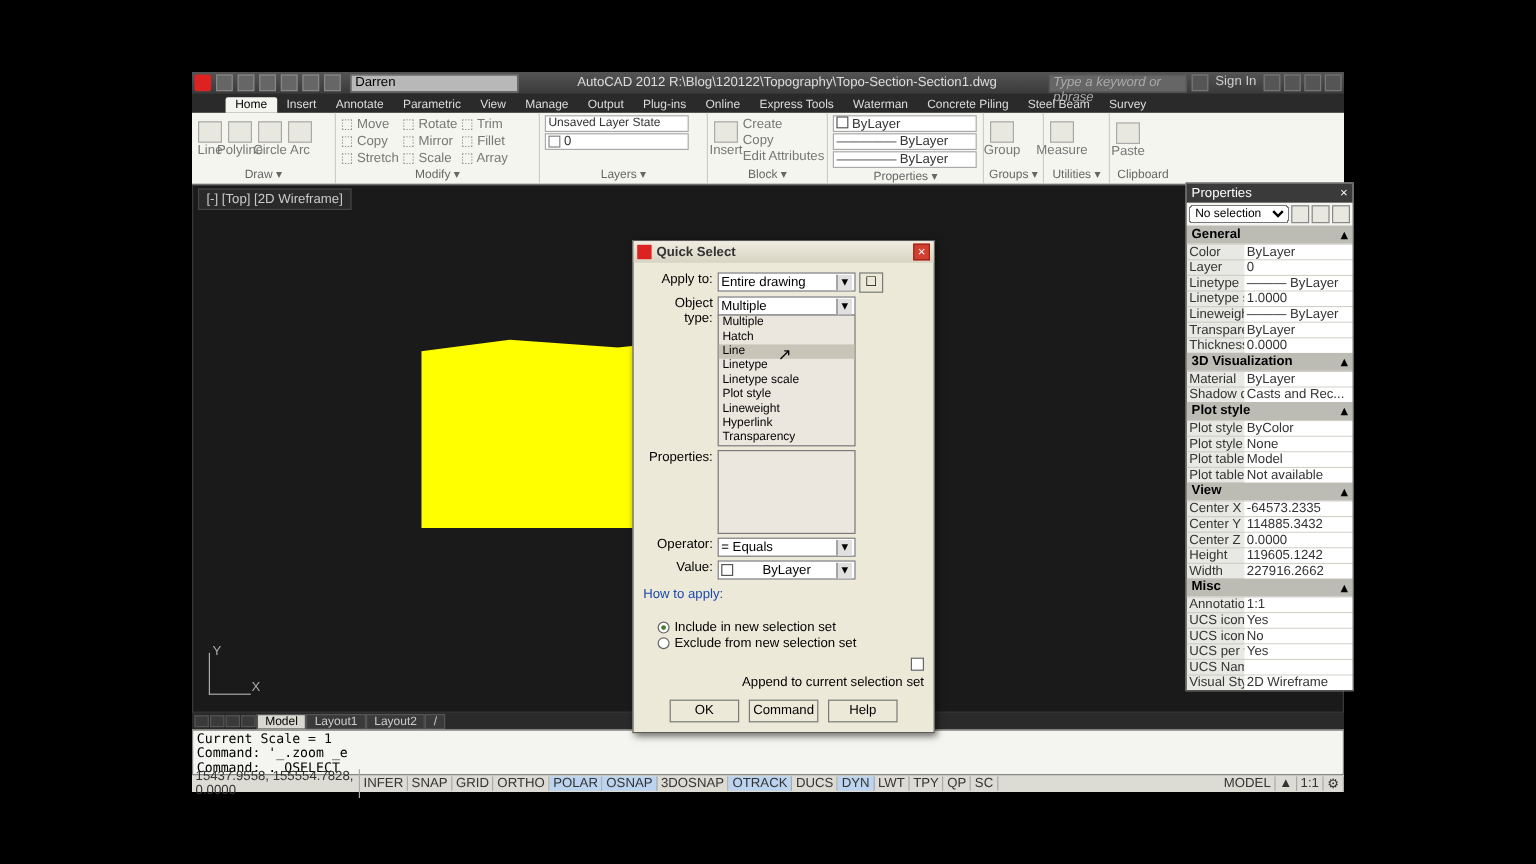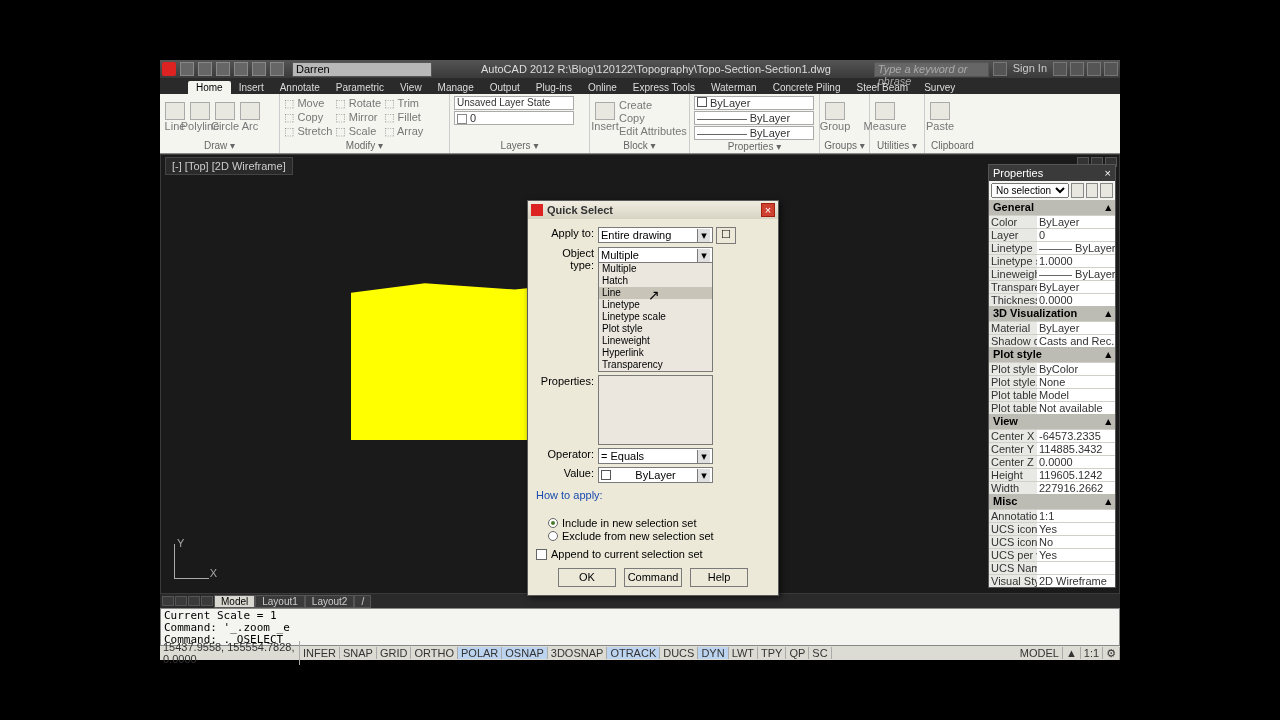--- a/index.html
+++ b/index.html
@@ -78,21 +78,21 @@
 .dialog .dropdown-list { width: 115px; border: 1px solid #7a7a7a; background: #ebe7df; margin-top: -1px; }
 .dialog .dropdown-list .opt { padding: 0 3px; color: #000; line-height: 12px; font-size: 10px; }
 .dialog .dropdown-list .opt.hov { background: #c8c4b8; }
 .dialog .listbox { width: 115px; height: 70px; border: 1px solid #7a7a7a; background: #ebe7df; padding: 1px 2px; }
 .dialog .pick-btn { width: 20px; height: 17px; border: 1px solid #7a7a7a; background: #ece9d8; margin-left: 3px; text-align: center; }
 .dialog .section { margin-top: 6px; }
 .dialog .section-lbl { color: #1a4ab0; margin-bottom: 16px; }
 .dialog .radio-row { display: flex; align-items: center; gap: 4px; color: #000; margin: 1px 0 1px 12px; }
 .dialog .radio { width: 10px; height: 10px; border: 1px solid #666; border-radius: 50%; background: #fff; position: relative; }
 .dialog .radio.checked::after { content: ""; position: absolute; left: 2px; top: 2px; width: 4px; height: 4px; background: #4a7a2a; border-radius: 50%; }
-.dialog .check-row { display: flex; align-items: flex-end; gap: 4px; color: #000; margin: 6px 0 8px 0; }
+.dialog .check-row { display: flex; align-items: flex-end; gap: 4px; color: #000; margin: 6px 0 8px 0; flex-direction: column; }
 .dialog .check { width: 11px; height: 11px; border: 1px solid #666; background: #fff; }
 .dialog .btns { display: flex; justify-content: center; gap: 8px; margin-top: 4px; }
 .dialog .btn { width: 58px; height: 19px; border: 1px solid #7a7a7a; background: #ece9d8; text-align: center; line-height: 17px; cursor: pointer; }
 .cursor-arrow { position: absolute; left: 648px; top: 287px; width: 0; height: 0; pointer-events: none; }
 .cursor-arrow::before { content: "↖"; color: #000; font-size: 14px; transform: scaleX(-1); display: inline-block; }
 </style>
 </head>
 <body>
 
 <div class="app-window">
@@ -297,21 +297,21 @@
         <div class="toggle">SC</div>
       </div>
     <div class="spacer"></div>
     <div class="toggle">MODEL</div>
     <div class="toggle">▲</div>
     <div class="toggle">1:1</div>
     <div class="toggle">⚙</div>
   </div>
 </div>
 
-<div class="prop-pal" style="left:988px;top:164px;width:128px">
+<div class="prop-pal" style="left:988px;top:152px;width:140px">
   <div class="hdr">
       <span>Properties</span>
       <span>×</span>
     </div>
   <div class="sel-row">
     <select><option>No selection</option></select>
     <div class="icon-btn"></div>
     <div class="icon-btn"></div>
     <div class="icon-btn"></div>
   </div>

